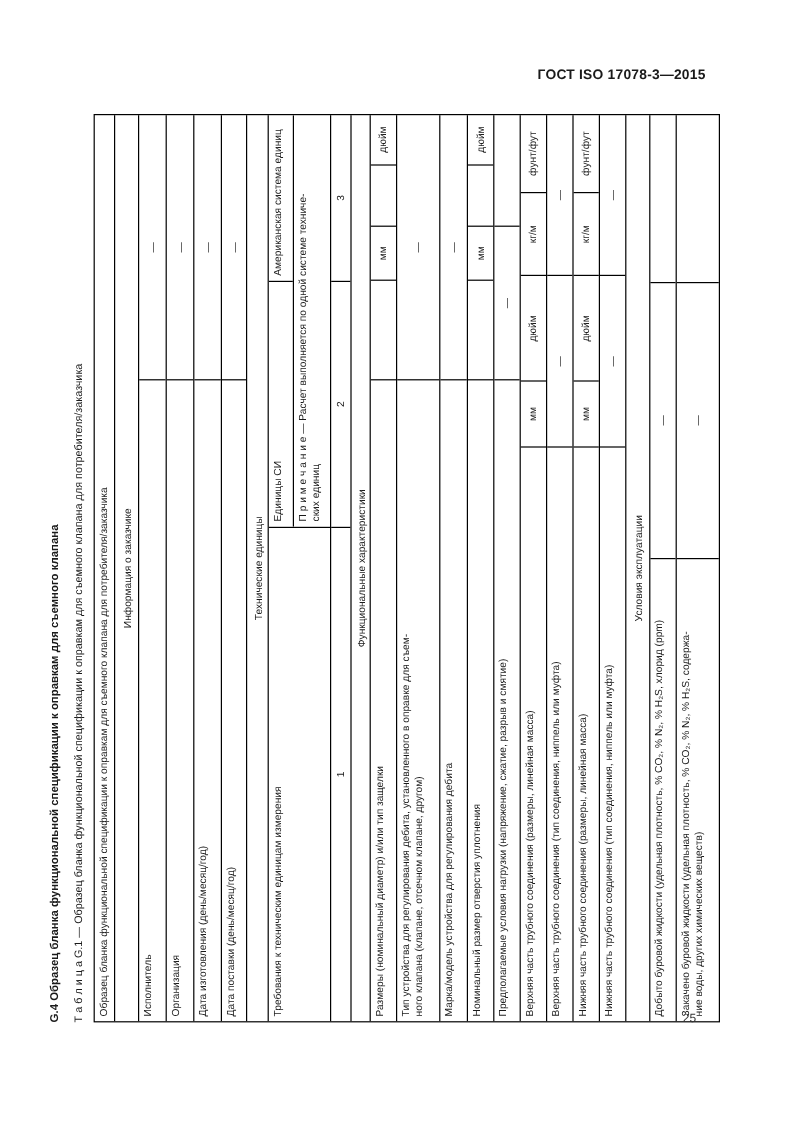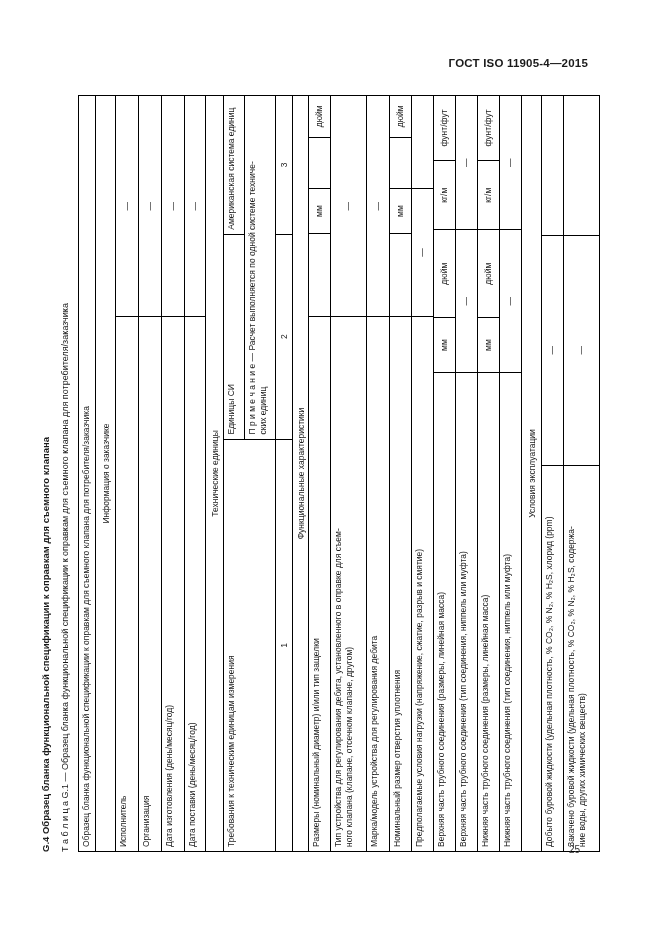--- a/index.html
+++ b/index.html
@@ -49,21 +49,21 @@
   .tcell.c-section{
     display:flex;align-items:center;justify-content:center;
     text-align:center;
   }
   .tcell.c-nested{padding:0;display:block;}
   .tcell.c-nested .trow:first-child{border-top:none;}
 </style>
 </head>
 <body>
 
-<div class="doc-header">ГОСТ ISO 11905-4—2015</div>
+<div class="doc-header">ГОСТ ISO 17078-3—2015</div>
 
 <div class="rotated">
   <p class="sec-heading">G.4 Образец бланка функциональной спецификации к оправкам для съемного клапана</p>
   <p class="tbl-caption">Т а б л и ц а   G.1 — Образец бланка функциональной спецификации к оправкам для съемного клапана для потребителя/заказчика</p>
   <div class="ttable" id="spec-table">
       <div class="trow" style="height: 16px;">
         <div class="tcell" style="width: 100%;">Образец бланка функциональной спецификации к оправкам для съемного клапана для потребителя/заказчика</div>
       </div>
       <div class="trow" style="height: 20px;">
         <div class="tcell c-section" style="width: 100%;">Информация о заказчике</div>

